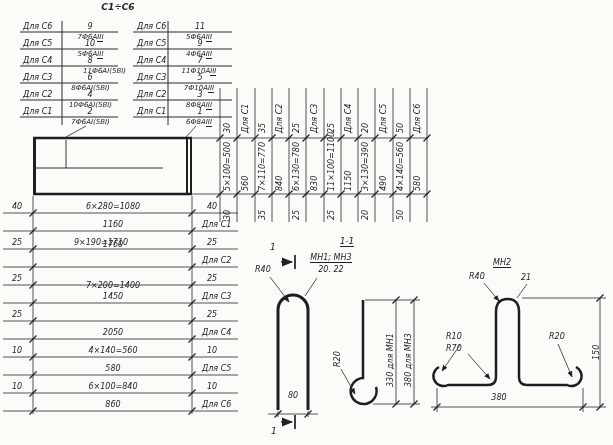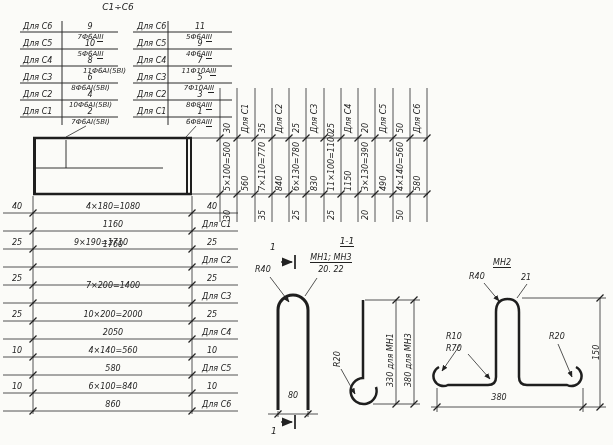--- a/index.html
+++ b/index.html
@@ -1,21 +1,21 @@
 <!DOCTYPE html>
 <html><head>
 <meta charset="utf-8">
 <style>
   html,body{margin:0;padding:0}
   #sheet{position:relative;width:613px;height:445px;background:#fbfbf8;overflow:hidden;
          font-family:"DejaVu Sans",sans-serif}
   #art{position:absolute;left:0;top:0}
   .t{position:absolute;font:italic 8px/10px "DejaVu Sans",sans-serif;color:#222;white-space:nowrap}
   .c{text-align:center}
-  .b{font-weight:normal}
+  .b{font-weight:bold}
   .s{font-size:7px;line-height:7px}
   .v{transform:rotate(-90deg);transform-origin:0 0}
   .u{border-bottom:1px solid #222;padding-bottom:0px}
   .big{font-size:9px}
 </style>
 </head>
 <body>
 
 <div id="sheet">
 
@@ -253,35 +253,35 @@
 <span class="t v" style="left:396px;top:191px">4×140=560</span>
 <span class="t v" style="left:413px;top:191px">580</span>
 <span class="t v" style="left:223px;top:220px">30</span>
 <span class="t v" style="left:258px;top:220px">35</span>
 <span class="t v" style="left:292px;top:220px">25</span>
 <span class="t v" style="left:327px;top:220px">25</span>
 <span class="t v" style="left:361px;top:220px">20</span>
 <span class="t v" style="left:396px;top:220px">50</span>
 
 <span class="t c" style="left:4px;top:202px;width:26px">40</span>
-<span class="t c" style="left:38px;top:202px;width:150px">4×180=1080</span>
+<span class="t c" style="left:38px;top:202px;width:150px">6×280=1080</span>
 <span class="t c" style="left:196px;top:202px;width:32px">40</span>
 <span class="t c" style="left:38px;top:220px;width:150px">1160</span>
 <span class="t" style="left:202px;top:220px">Для С1</span>
 <span class="t c" style="left:4px;top:238px;width:26px">25</span>
 <span class="t c" style="left:26px;top:238px;width:150px">9×190=1710</span>
 <span class="t c" style="left:196px;top:238px;width:32px">25</span>
 <span class="t c" style="left:38px;top:240px;width:150px">1760</span>
 <span class="t" style="left:202px;top:256px">Для С2</span>
 <span class="t c" style="left:4px;top:274px;width:26px">25</span>
 <span class="t c" style="left:38px;top:281px;width:150px">7×200=1400</span>
 <span class="t c" style="left:196px;top:274px;width:32px">25</span>
+<span class="t c" style="left:38px;top:292px;width:150px">1450</span>
 <span class="t" style="left:202px;top:292px">Для С3</span>
 <span class="t c" style="left:4px;top:310px;width:26px">25</span>
-<span class="t c" style="left:38px;top:310px;width:150px">10×200=2000</span>
 <span class="t c" style="left:196px;top:310px;width:32px">25</span>
 <span class="t c" style="left:38px;top:328px;width:150px">2050</span>
 <span class="t" style="left:202px;top:328px">Для С4</span>
 <span class="t c" style="left:4px;top:346px;width:26px">10</span>
 <span class="t c" style="left:38px;top:346px;width:150px">4×140=560</span>
 <span class="t c" style="left:196px;top:346px;width:32px">10</span>
 <span class="t c" style="left:38px;top:364px;width:150px">580</span>
 <span class="t" style="left:202px;top:364px">Для С5</span>
 <span class="t c" style="left:4px;top:382px;width:26px">10</span>
 <span class="t c" style="left:38px;top:382px;width:150px">6×100=840</span>

